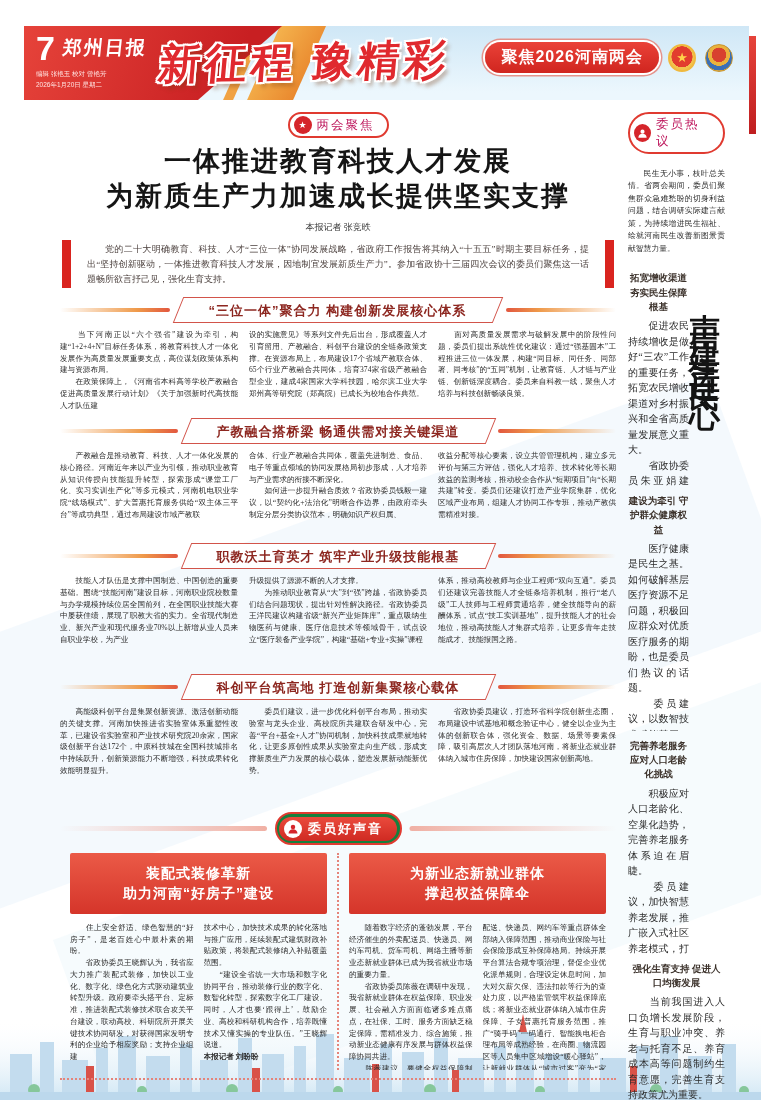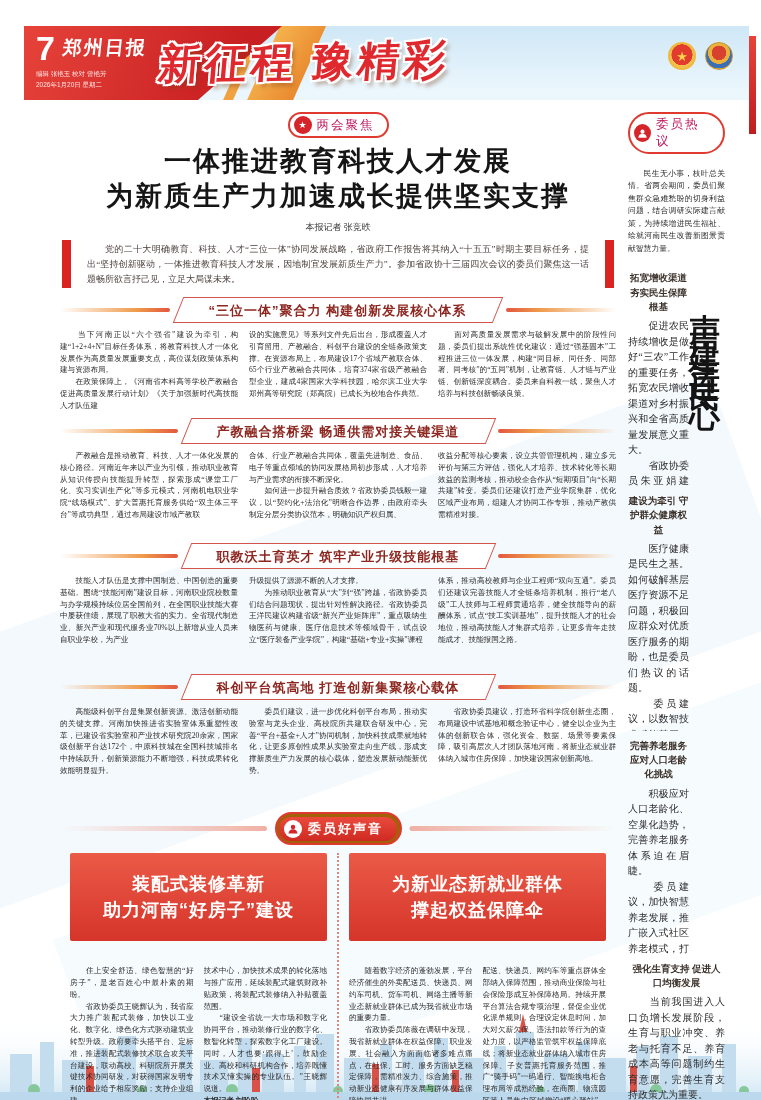--- a/index.html
+++ b/index.html
@@ -78,33 +78,33 @@
 
   .cols { display:flex; gap:11px; }
   .col { flex:1; font-family:"Liberation Serif", serif; font-size:7.6px; line-height:1.55;
          color:#2b2b2b; text-align:justify; overflow:hidden; white-space:pre-line; }
   .b1 { height:80px; } .b2 { height:84px; } .b3 { height:90px; } .b4 { height:96px; }
 
   
   .voices-head { display:flex; align-items:center; gap:8px; margin:10px 0 8px; }
   .voices-line { flex:1; height:5px; border-radius:3px;
                  background:linear-gradient(90deg, rgba(240,170,160,0), #f0b0a4); }
-  .voices-capsule { border:2px solid #e03a30; border-radius:999px; padding:2.5px; background:#a16207; }
+  .voices-capsule { border:2px solid #e03a30; border-radius:999px; padding:2.5px; background:#15803d; }
   .voices-capsule-in { display:flex; align-items:center; gap:6px; border-radius:999px;
                        background:linear-gradient(180deg,#ea4a3c,#cf2a22); padding:3px 14px 3px 5px; }
   .voices-capsule .ico { width:18px; height:18px; border-radius:50%; background:#fff;
                          display:flex; align-items:center; justify-content:center; }
   .voices-capsule .lbl { color:#fff; font-weight:900; font-size:13px; letter-spacing:2px; }
 
   .voices-grid { display:flex; gap:0; border-bottom:2px dotted #e5847a; padding-bottom:8px; }
   .voice-article { flex:1; padding:0 10px; }
   .voice-article + .voice-article { border-left:2px dotted #e5847a; }
   .voice-title { background:linear-gradient(180deg,#eb5a47,#d5352a); color:#fff; text-align:center;
-                 font-weight:900; font-size:18px; line-height:1.45; letter-spacing:1px;
-                 padding:18px 6px; border-radius:2px; margin-bottom:24px; }
+                 font-weight:900; font-size:14px; line-height:1.45; letter-spacing:1px;
+                 padding:10px 6px; border-radius:2px; margin-bottom:8px; }
   .voice-cols { display:flex; gap:10px; }
   .voice-col { flex:1; font-family:"Liberation Serif", serif; font-size:7.6px; line-height:1.55;
                color:#2b2b2b; text-align:justify; white-space:pre-line; height:148px; overflow:hidden; }
   .voice-byline { font-weight:700; font-family:"Liberation Serif", serif; }
 
   
   .sb-intro { font-family:"Liberation Serif", serif; font-size:7.8px; line-height:1.6;
               color:#2b2b2b; text-align:justify; text-indent:2em; margin-top:14px; }
   .sb-main { display:flex; margin-top:8px; }
   .sb-text { flex:1; min-width:0; }
@@ -138,20 +138,21 @@
         <div class="page-num">7</div>
         <div class="masthead">郑州日报</div>
       </div>
       <div class="hdr-meta">
         <div>编辑 张艳玉 校对 曾艳芳</div>
         <div>2026年1月20日 星期二</div>
       </div>
     </div>
     <div class="hdr-title">新征程 豫精彩</div>
     <div class="hdr-right">
+      <div class="focus-pill">聚焦2026河南两会</div>
       <div class="emblem emblem-nat">★</div>
       <div class="emblem emblem-cppcc"></div>
     </div>
   </div>
   <div class="edge-bar"></div>
 
   <div class="content">
 
     <div class="main">
       <div class="badge-center">
@@ -162,21 +163,21 @@
       </div>
 
       <div class="headline">
         <div>一体推进教育科技人才发展</div>
         <div>为新质生产力加速成长提供坚实支撑</div>
       </div>
       <div class="main-byline">本报记者 张竞昳</div>
 
       <div class="intro-wrap">
         <div class="bracket"></div>
-        <div class="intro-text">党的二十大明确教育、科技、人才“三位一体”协同发展战略，省政府工作报告将其纳入“十五五”时期主要目标任务，提出“坚持创新驱动，一体推进教育科技人才发展，因地制宜发展新质生产力”。参加省政协十三届四次会议的委员们聚焦这一话题畅所欲言抒己见，立足大局谋未来。</div>
+        <div class="intro-text">党的二十大明确教育、科技、人才“三位一体”协同发展战略，省政府工作报告将其纳入“十五五”时期主要目标任务，提出“坚持创新驱动，一体推进教育科技人才发展，因地制宜发展新质生产力”。参加省政协十三届四次会议的委员们聚焦这一话题畅所欲言抒己见，强化生育支持。</div>
         <div class="bracket"></div>
       </div>
 
       <div class="sec-head">
         <div class="sec-line l"></div>
         <div class="sec-box"><span>“三位一体”聚合力 构建创新发展核心体系</span></div>
         <div class="sec-line r"></div>
       </div>
       <div class="cols">
         <div class="col b1">　　当下河南正以“六个强省”建设为牵引，构建“1+2+4+N”目标任务体系，将教育科技人才一体化发展作为高质量发展重要支点，高位谋划政策体系构建与资源布局。

